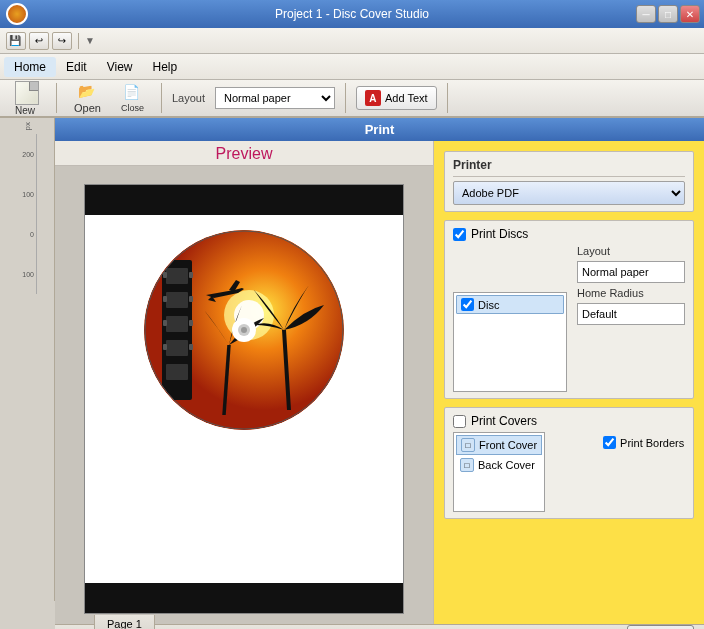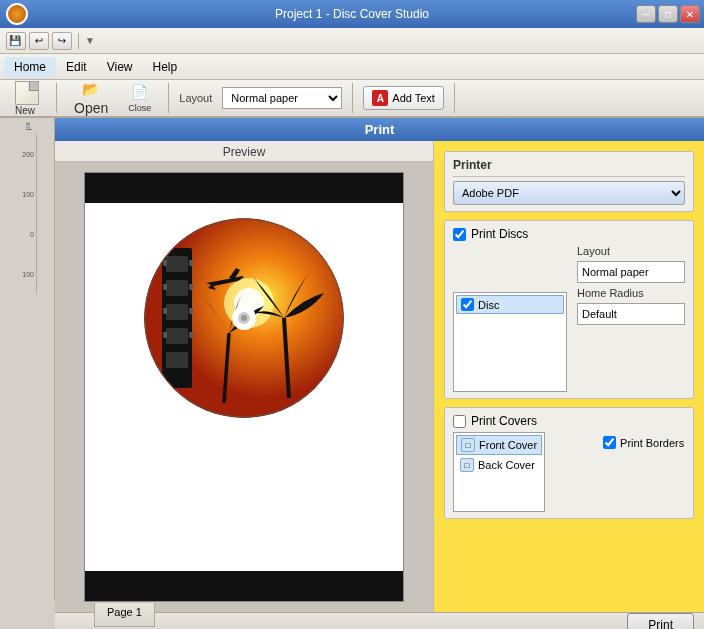--- a/index.html
+++ b/index.html
@@ -202,22 +202,22 @@
     .preview-area {
       flex: 1;
       display: flex;
       flex-direction: column;
       background: #ece9e2;
       border-right: 1px solid #c0bbb4;
     }
 
     .preview-label {
       text-align: center;
-      font-size: 12px;
-      color: #404040;
+      font-size: 16px;
+      color: #be185d;
       padding: 4px 0 2px;
       border-bottom: 1px solid #c0bbb4;
     }
 
     .preview-canvas {
       flex: 1;
       display: flex;
       align-items: center;
       justify-content: center;
       padding: 10px;
@@ -513,21 +513,21 @@
   <div class="new-btn-area">
     <div class="new-icon">
       <div style="position:absolute;top:2px;left:2px;right:2px;bottom:2px;background:linear-gradient(135deg,#f8f8f0,#e0e0d0);"></div>
     </div>
     <span>New</span>
   </div>
   <div class="ribbon-separator"></div>
 
   <div class="ribbon-btn">
     <div class="ribbon-icon">📂</div>
-    <span style="font-size:14px;">Open</span>
+    <span style="font-size:11px;">Open</span>
   </div>
   <div class="ribbon-btn">
     <div class="ribbon-icon">📄</div>
     <span style="font-size:9px;">Close</span>
   </div>
 
   <div class="ribbon-separator"></div>
 
   <span class="layout-label">Layout</span>
   <select class="layout-select">
@@ -559,21 +559,21 @@
   </div>
 
   <div class="print-dialog">
     <div class="dialog-title">Print</div>
 
     <div class="dialog-body">
 
       <div class="preview-area">
         <div class="preview-label">Preview</div>
         <div class="preview-canvas">
-          <div style="position:relative;">
+          <div style="position:relative;margin-top:8px;">
             <div class="preview-page">
               <div class="preview-black-top"></div>
 
               <div class="disc-image">
                 <svg class="disc-svg" viewBox="0 0 200 200" xmlns="http://www.w3.org/2000/svg">
                   <defs>
                     <clipPath id="disc-clip">
                       <circle cx="100" cy="100" r="99"></circle>
                     </clipPath>
                   </defs>

